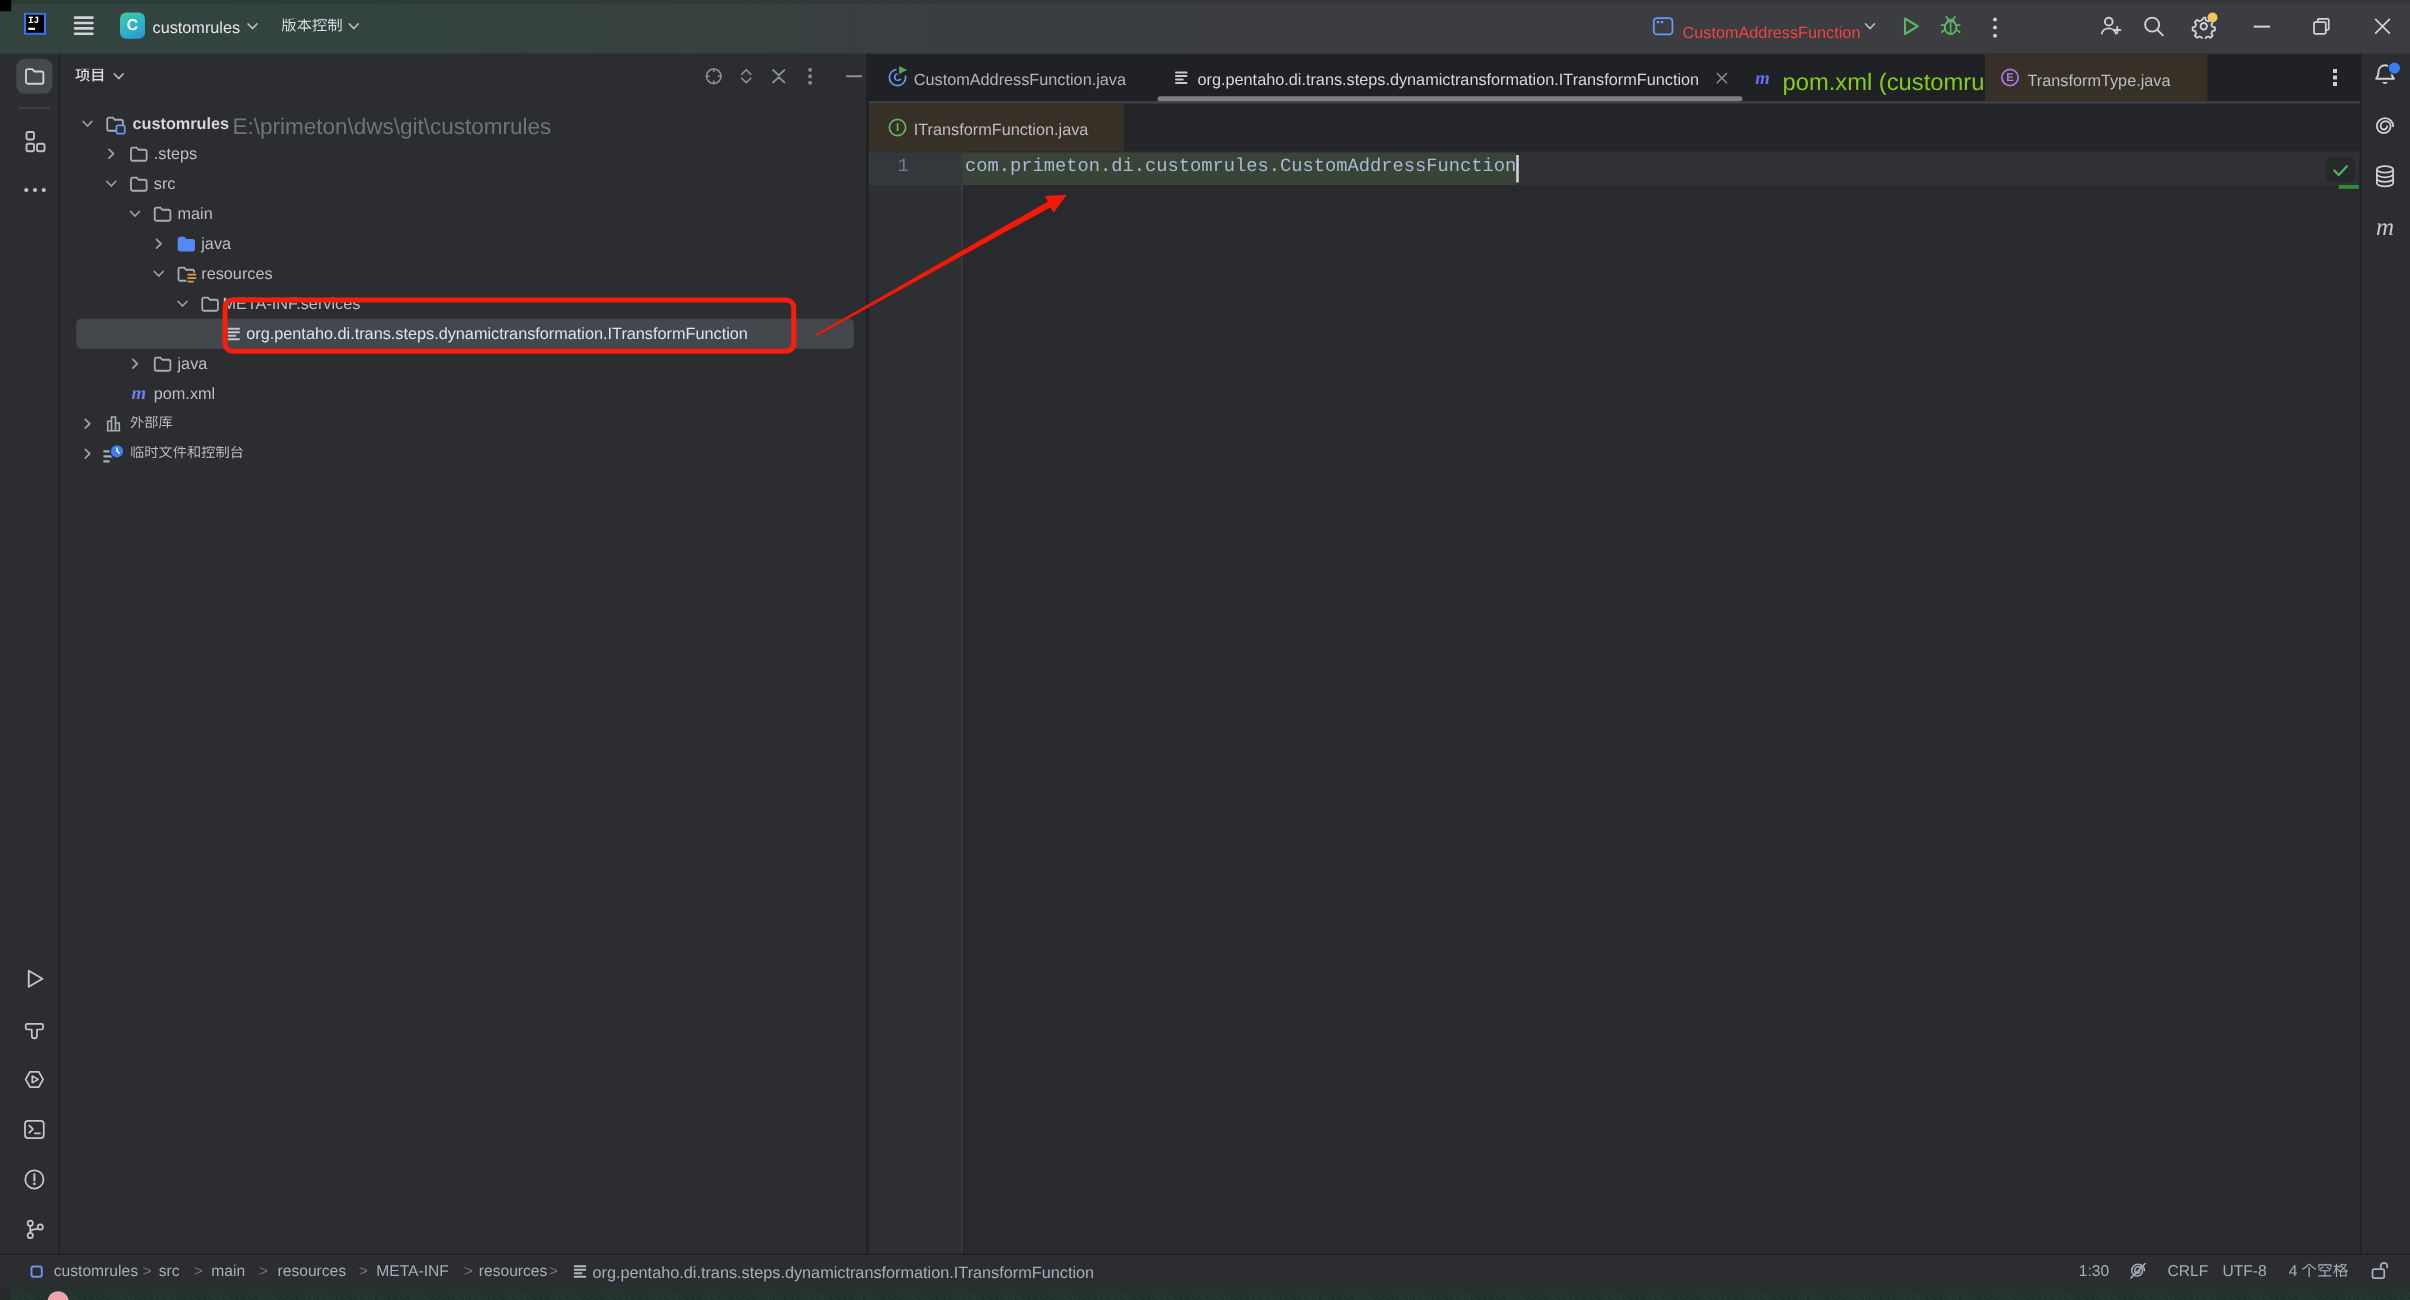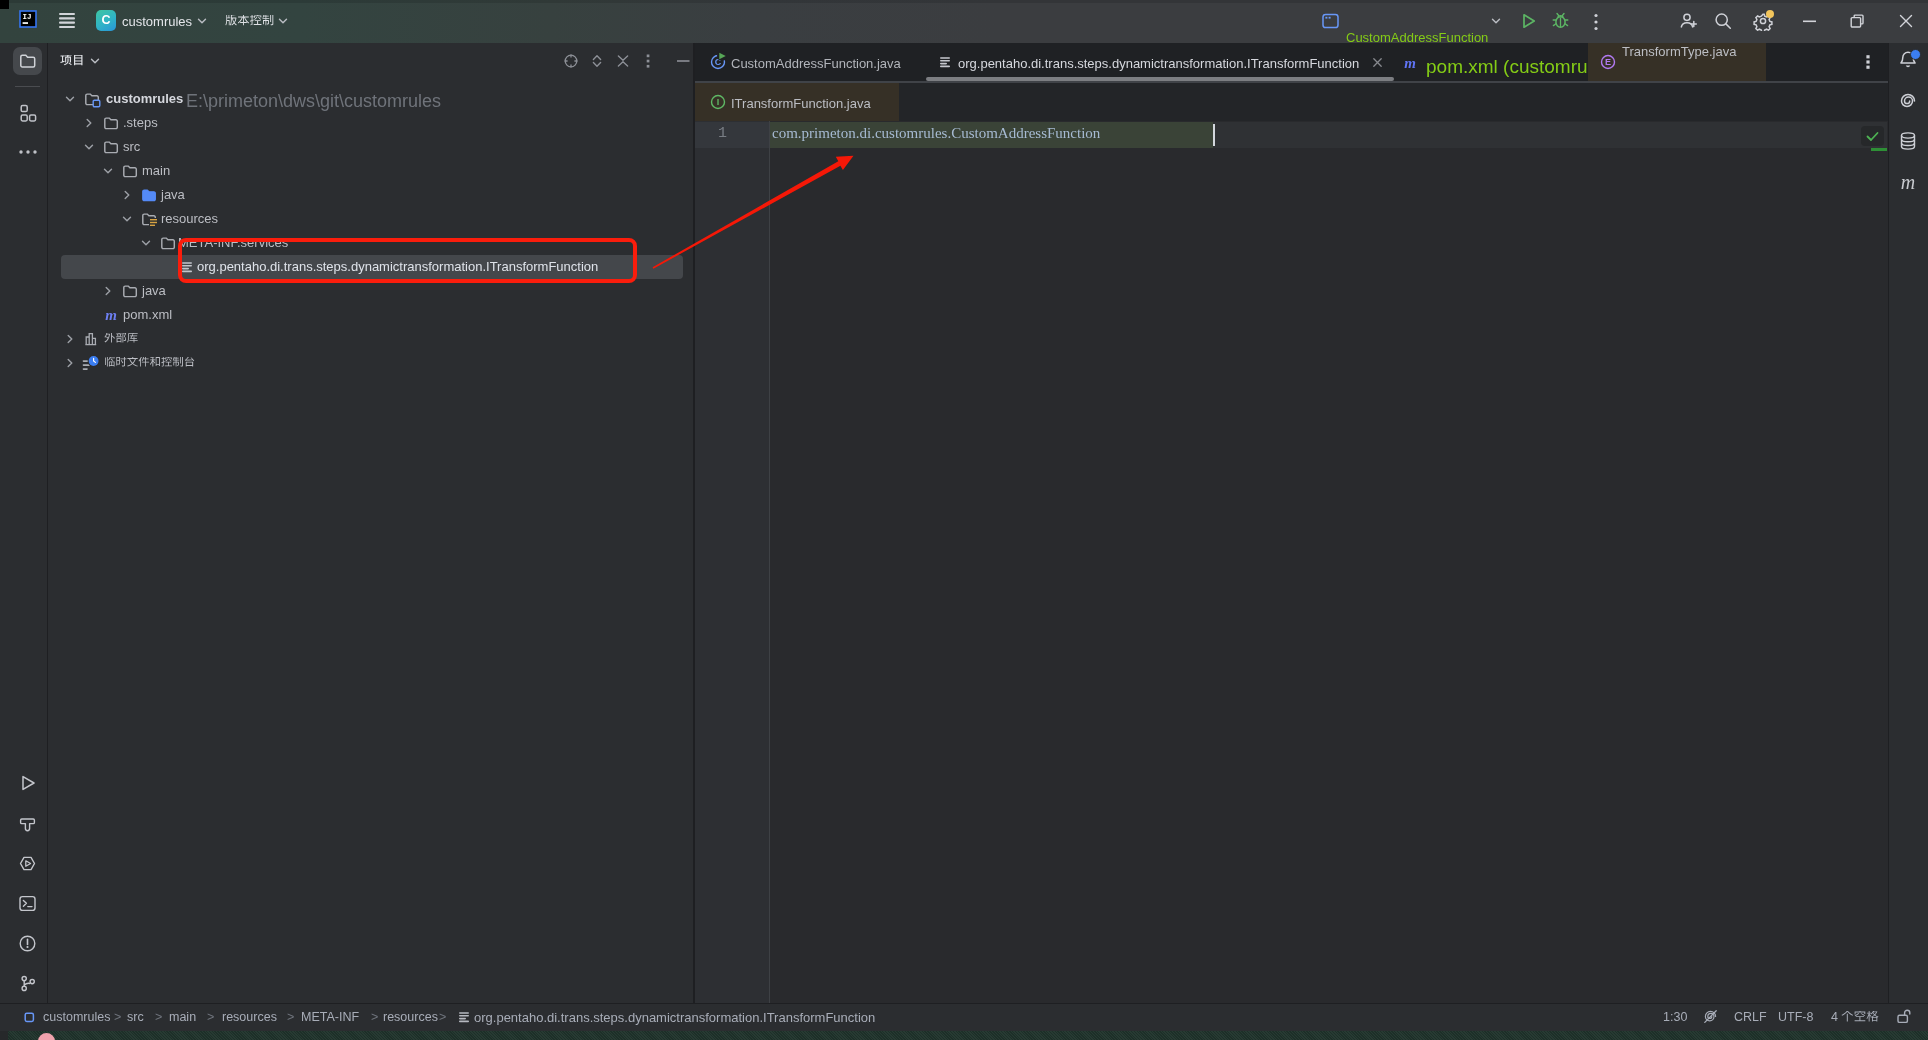--- a/index.html
+++ b/index.html
@@ -30,21 +30,21 @@
     <path d="M1.3 -0.7V4.2C1.3 6.0 1.2 8.2 0.4 9.8C0.6 9.9 0.9 10.2 1.0 10.4C1.8 9.1 2.0 7.5 2.1 5.9H3.8V10.3H4.6V5.0H2.1L2.1 4.1V3.2H5.4V2.4H4.3V-1.0H3.5V2.4H2.1V-0.7ZM10.5 3.5C10.2 4.9 9.7 6.1 9.1 7.0C8.5 6.0 8.1 4.8 7.8 3.5ZM5.9 -0.1V4.1C5.9 5.9 5.8 8.2 4.9 9.9C5.1 10.0 5.5 10.2 5.6 10.4C6.7 8.6 6.8 6.2 6.8 4.1V3.5H7.1C7.4 5.1 7.9 6.6 8.6 7.8C7.9 8.6 7.2 9.2 6.3 9.6C6.5 9.8 6.8 10.1 6.9 10.4C7.7 9.9 8.5 9.3 9.1 8.5C9.7 9.3 10.4 9.9 11.2 10.4C11.4 10.1 11.6 9.8 11.8 9.6C11.0 9.2 10.3 8.6 9.7 7.8C10.5 6.5 11.2 4.9 11.5 2.7L10.9 2.6L10.8 2.6H6.8V0.6C8.5 0.5 10.3 0.2 11.7 -0.1L11.1 -0.9C9.8 -0.6 7.7 -0.3 5.9 -0.1Z M18.0 -1.0V1.6H13.1V2.5H16.8C15.9 4.6 14.4 6.6 12.8 7.6C13.0 7.8 13.3 8.1 13.4 8.4C15.2 7.2 16.8 5.0 17.8 2.5H18.0V7.1H15.1V8.0H18.0V10.3H18.9V8.0H21.8V7.1H18.9V2.5H19.1C20.0 5.0 21.6 7.2 23.4 8.4C23.6 8.1 23.9 7.7 24.2 7.6C22.5 6.6 20.9 4.6 20.0 2.5H23.8V1.6H18.9V-1.0Z M33.1 2.5C33.9 3.2 35.0 4.2 35.5 4.8L36.1 4.2C35.5 3.7 34.5 2.7 33.7 2.0ZM31.5 2.1C30.9 2.9 30.0 3.7 29.2 4.2C29.3 4.4 29.6 4.8 29.7 4.9C30.6 4.3 31.6 3.3 32.3 2.3ZM26.6 -1.0V1.4H25.1V2.3H26.6V5.2C26.0 5.4 25.4 5.6 25.0 5.7L25.2 6.7L26.6 6.1V9.2C26.6 9.3 26.6 9.4 26.4 9.4C26.3 9.4 25.8 9.4 25.3 9.4C25.4 9.6 25.5 10.0 25.5 10.2C26.3 10.2 26.8 10.2 27.1 10.1C27.4 9.9 27.5 9.7 27.5 9.2V5.8L28.8 5.4L28.7 4.5L27.5 4.9V2.3H28.8V1.4H27.5V-1.0ZM28.7 9.1V9.9H36.5V9.1H33.1V6.0H35.6V5.2H29.7V6.0H32.1V9.1ZM31.8 -0.8C32.0 -0.4 32.2 0.1 32.4 0.5H29.1V2.7H30.0V1.3H35.4V2.5H36.3V0.5H33.4C33.2 0.1 32.9 -0.5 32.7 -1.0Z M45.2 0.1V7.0H46.1V0.1ZM47.4 -0.9V9.1C47.4 9.3 47.3 9.3 47.2 9.3C46.9 9.3 46.2 9.3 45.5 9.3C45.6 9.6 45.8 10.0 45.8 10.3C46.7 10.3 47.4 10.3 47.8 10.1C48.2 9.9 48.3 9.7 48.3 9.1V-0.9ZM38.6 -0.7C38.4 0.5 38.0 1.7 37.4 2.6C37.6 2.6 38.0 2.8 38.2 2.9C38.4 2.5 38.6 2.1 38.8 1.6H40.5V2.9H37.5V3.8H40.5V5.0H38.0V9.3H38.9V5.9H40.5V10.3H41.3V5.9H43.0V8.4C43.0 8.5 43.0 8.6 42.9 8.6C42.7 8.6 42.3 8.6 41.8 8.5C41.9 8.8 42.0 9.1 42.1 9.4C42.8 9.4 43.2 9.3 43.5 9.2C43.8 9.1 43.9 8.8 43.9 8.4V5.0H41.3V3.8H44.3V2.9H41.3V1.6H43.8V0.8H41.3V-0.9H40.5V0.8H39.2C39.3 0.4 39.4 -0.1 39.5 -0.5Z" fill="#dfe1e5"></path>
   </svg>
 <svg style="position:absolute;left:277px;top:15px" width="12" height="12" viewBox="0 0 12 12">
     <path d="M2.5 4.2 L6 7.8 L9.5 4.2" fill="none" stroke="#b9bcc2" stroke-width="1.4" stroke-linecap="round" stroke-linejoin="round"></path>
   </svg>
 <svg style="position:absolute;left:1322px;top:13px" width="17" height="16" viewBox="0 0 17 16">
     <rect x="1" y="1.5" width="15" height="13" rx="2.6" fill="none" stroke="#6897f7" stroke-width="1.5"></rect>
     <rect x="3.4" y="3.8" width="2" height="1.8" fill="#6897f7"></rect>
     <rect x="6.6" y="3.8" width="2" height="1.8" fill="#6897f7"></rect>
   </svg>
-<div class="t" style="left:1346px;top:30px;font-size:13px;color:#84cc16">CustomAddressFunction</div>
+<div class="t" style="left:1346px;top:18px;font-size:13px;color:#ef4444">CustomAddressFunction</div>
 <svg style="position:absolute;left:1490px;top:15px" width="12" height="12" viewBox="0 0 12 12">
     <path d="M2.5 4.2 L6 7.8 L9.5 4.2" fill="none" stroke="#b9bcc2" stroke-width="1.4" stroke-linecap="round" stroke-linejoin="round"></path>
   </svg>
 <svg style="position:absolute;left:1520px;top:12px" width="17" height="18" viewBox="0 0 17 18">
     <path d="M4 2.8 L14.2 9 L4 15.2 Z" fill="none" stroke="#5cb564" stroke-width="1.7" stroke-linejoin="round"></path>
   </svg>
 <svg style="position:absolute;left:1551px;top:11px" width="19" height="19" viewBox="0 0 19 19">
     <ellipse cx="9.5" cy="11" rx="4.6" ry="5.3" fill="none" stroke="#5cb564" stroke-width="1.5"></ellipse>
     <path d="M6.5 6.5 a3.4 3.4 0 0 1 6 0" fill="none" stroke="#5cb564" stroke-width="1.5"></path>
     <path d="M6 2.5 L7.6 4.5 M13 2.5 L11.4 4.5" stroke="#5cb564" stroke-width="1.4" stroke-linecap="round"></path>
@@ -276,40 +276,40 @@
     <path d="M2.8 2.8 L10.2 10.2 M10.2 2.8 L2.8 10.2" stroke="#87898e" stroke-width="1.3" stroke-linecap="round"></path>
   </svg>
 <div class="abs" style="left:926px;top:77px;width:468px;height:4px;border-radius:2px;background:#7c7e82"></div>
 <div style="position:absolute;left:1402px;top:55px;width:16px;height:16px;font-family:'Liberation Serif',serif;font-style:italic;font-weight:bold;font-size:15px;color:#5f74f5;line-height:16px;text-align:center">m</div>
 <div class="t" style="left:1426px;top:56px;font-size:19px;color:#84cc16">pom.xml (customrules)</div>
 <div class="abs" style="left:1588px;top:43px;width:178px;height:38px;background:#363026"></div>
 <svg style="position:absolute;left:1600px;top:54px" width="16" height="16" viewBox="0 0 16 16">
     <circle cx="8" cy="8" r="6.5" fill="none" stroke="#b179f1" stroke-width="1.4"></circle>
     <text x="8" y="11.2" font-family="Liberation Sans" font-size="9" font-weight="bold" fill="#b179f1" text-anchor="middle">E</text>
   </svg>
-<div class="t" style="left:1622px;top:44px;font-size:13px;color:#bcbec4">TransformType.java</div>
+<div class="t" style="left:1622px;top:57px;font-size:13px;color:#bcbec4">TransformType.java</div>
 <svg style="position:absolute;left:1864px;top:54px" width="8" height="16" viewBox="0 0 8 16">
     <rect x="2.4" y="1.2" width="3.2" height="3.2" fill="#ced0d6"></rect>
     <rect x="2.4" y="6.4" width="3.2" height="3.2" fill="#ced0d6"></rect>
     <rect x="2.4" y="11.6" width="3.2" height="3.2" fill="#ced0d6"></rect>
   </svg>
 <div class="abs" style="left:695px;top:83px;width:204px;height:38px;background:#363026"></div>
 <svg style="position:absolute;left:710px;top:94px" width="16" height="16" viewBox="0 0 16 16">
     <circle cx="8" cy="8" r="6.5" fill="none" stroke="#5fb865" stroke-width="1.4"></circle>
     <text x="8" y="11.2" font-family="Liberation Sans" font-size="9" font-weight="bold" fill="#5fb865" text-anchor="middle">I</text>
   </svg>
 <div class="t" style="left:731px;top:96px;font-size:13px;color:#bcbec4">ITransformFunction.java</div>
 <div class="abs" style="left:695px;top:121px;width:1193px;height:882px;background:#292a2d"></div>
 <div class="abs" style="left:695px;top:121px;width:74px;height:882px;background:#2d2f33"></div>
 <div class="abs" style="left:695px;top:122px;width:74px;height:26px;background:#34373c"></div>
 <div class="abs" style="left:770px;top:122px;width:1117px;height:26px;background:#2f3134"></div>
 <div class="abs" style="left:770px;top:122px;width:443px;height:26px;background:#3a4337"></div>
 <div class="abs" style="left:769px;top:121px;width:1px;height:882px;background:#3e4145"></div>
 <div class="t" style="left:718px;top:125px;font-family:'Liberation Mono',monospace;font-size:15px;color:#787d84">1</div>
-<div class="t" style="left:772px;top:125px;font-family:Liberation Serif, serif;font-size:15px;color:#a6bad2">com.primeton.di.customrules.CustomAddressFunction</div>
+<div class="t" style="left:772px;top:125px;font-family:Liberation Mono, monospace;font-size:15px;color:#a6bad2">com.primeton.di.customrules.CustomAddressFunction</div>
 <div class="abs" style="left:1213px;top:124px;width:1.6px;height:22px;background:#d3d7dd"></div>
 <div class="abs" style="left:1861px;top:126px;width:23px;height:20px;border-radius:4px;background:#26282a"></div>
 <svg style="position:absolute;left:1864px;top:129px" width="17" height="14" viewBox="0 0 17 14">
     <path d="M3.5 7.5 L7 11 L13.5 4" fill="none" stroke="#4db353" stroke-width="1.8" stroke-linecap="round" stroke-linejoin="round"></path>
   </svg>
 <div class="abs" style="left:1871px;top:148px;width:16px;height:2.5px;background:#2e8f36"></div>
 <div class="abs" style="left:1888px;top:43px;width:40px;height:960px;background:#2b2d30;border-left:1px solid #1e1f22;box-sizing:border-box"></div>
 <svg style="position:absolute;left:1897px;top:49px" width="22" height="22" viewBox="0 0 22 22">
     <path d="M11 3.2 a5.2 5.2 0 0 1 5.2 5.2 c0 3 .9 4.6 1.9 5.6 H3.9 c1-1 1.9-2.6 1.9-5.6 A5.2 5.2 0 0 1 11 3.2 z" fill="none" stroke="#ced0d6" stroke-width="1.5" stroke-linejoin="round"></path>
     <path d="M8.8 16.5 a2.3 2.3 0 0 0 4.4 0" fill="#ced0d6"></path>

